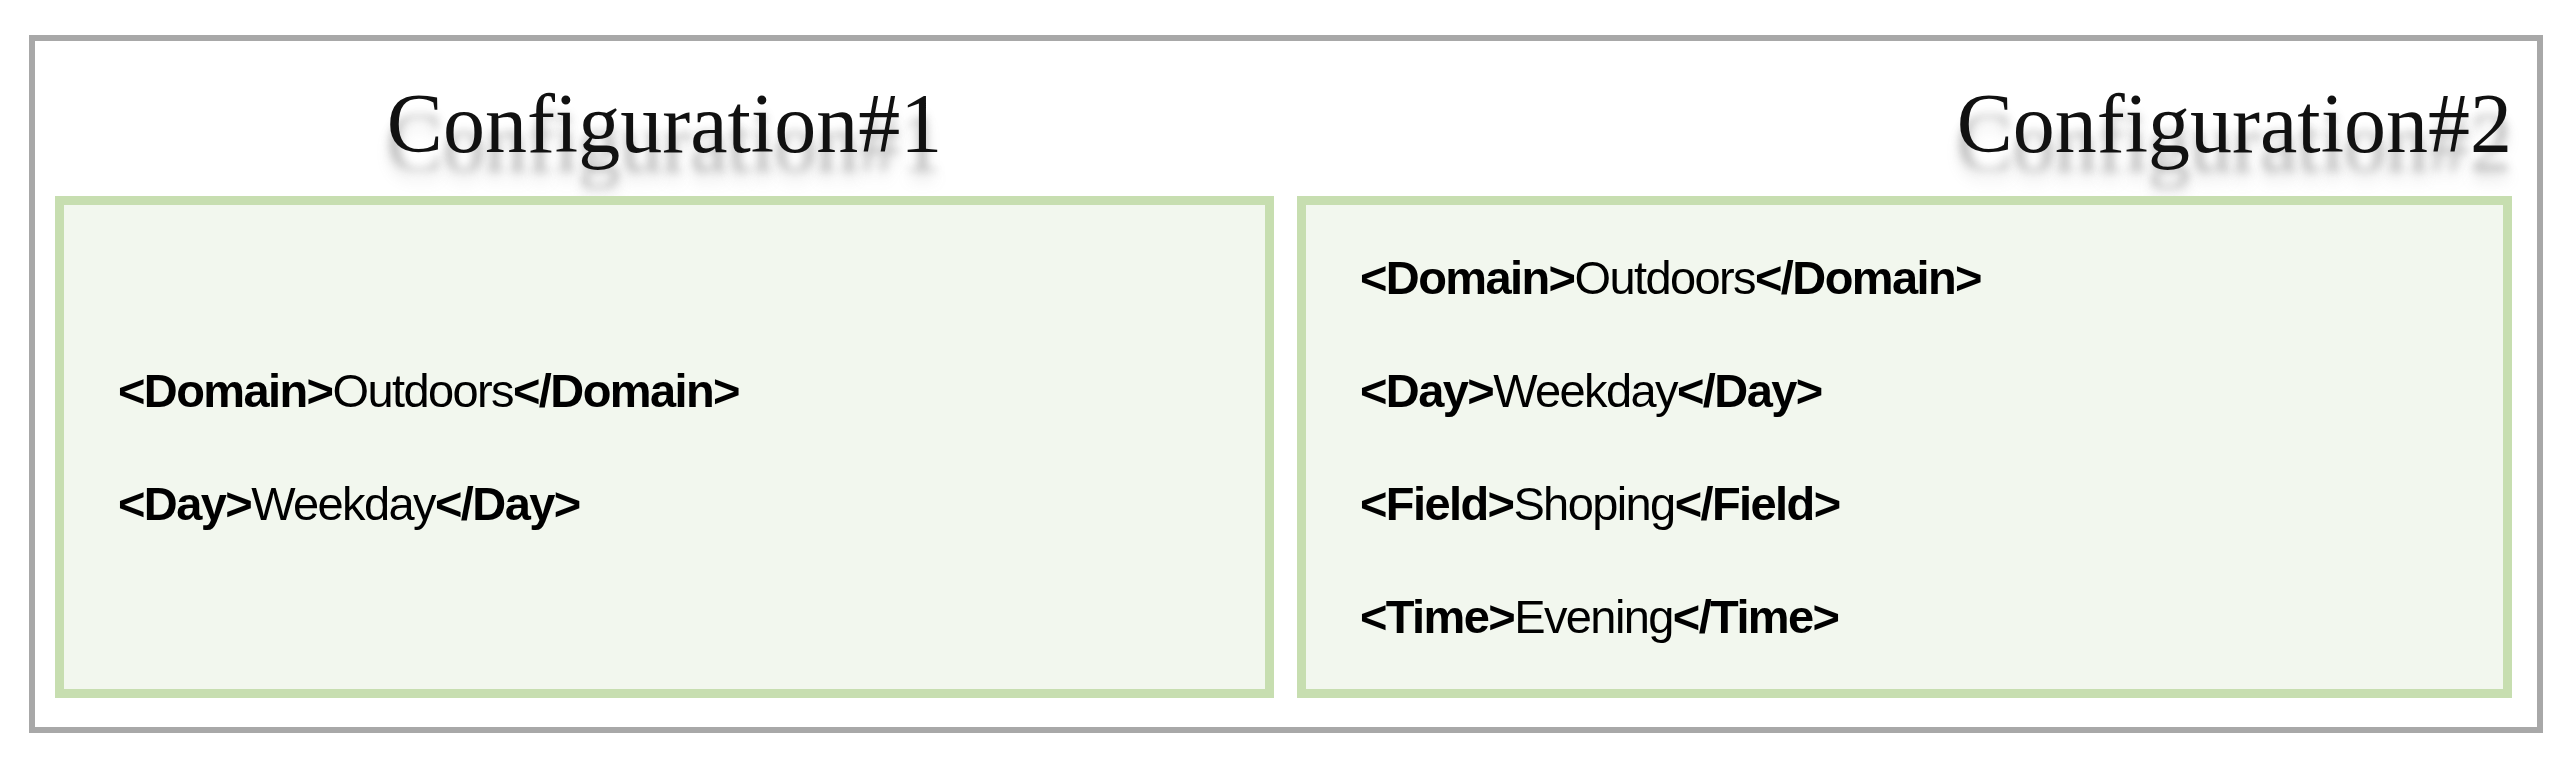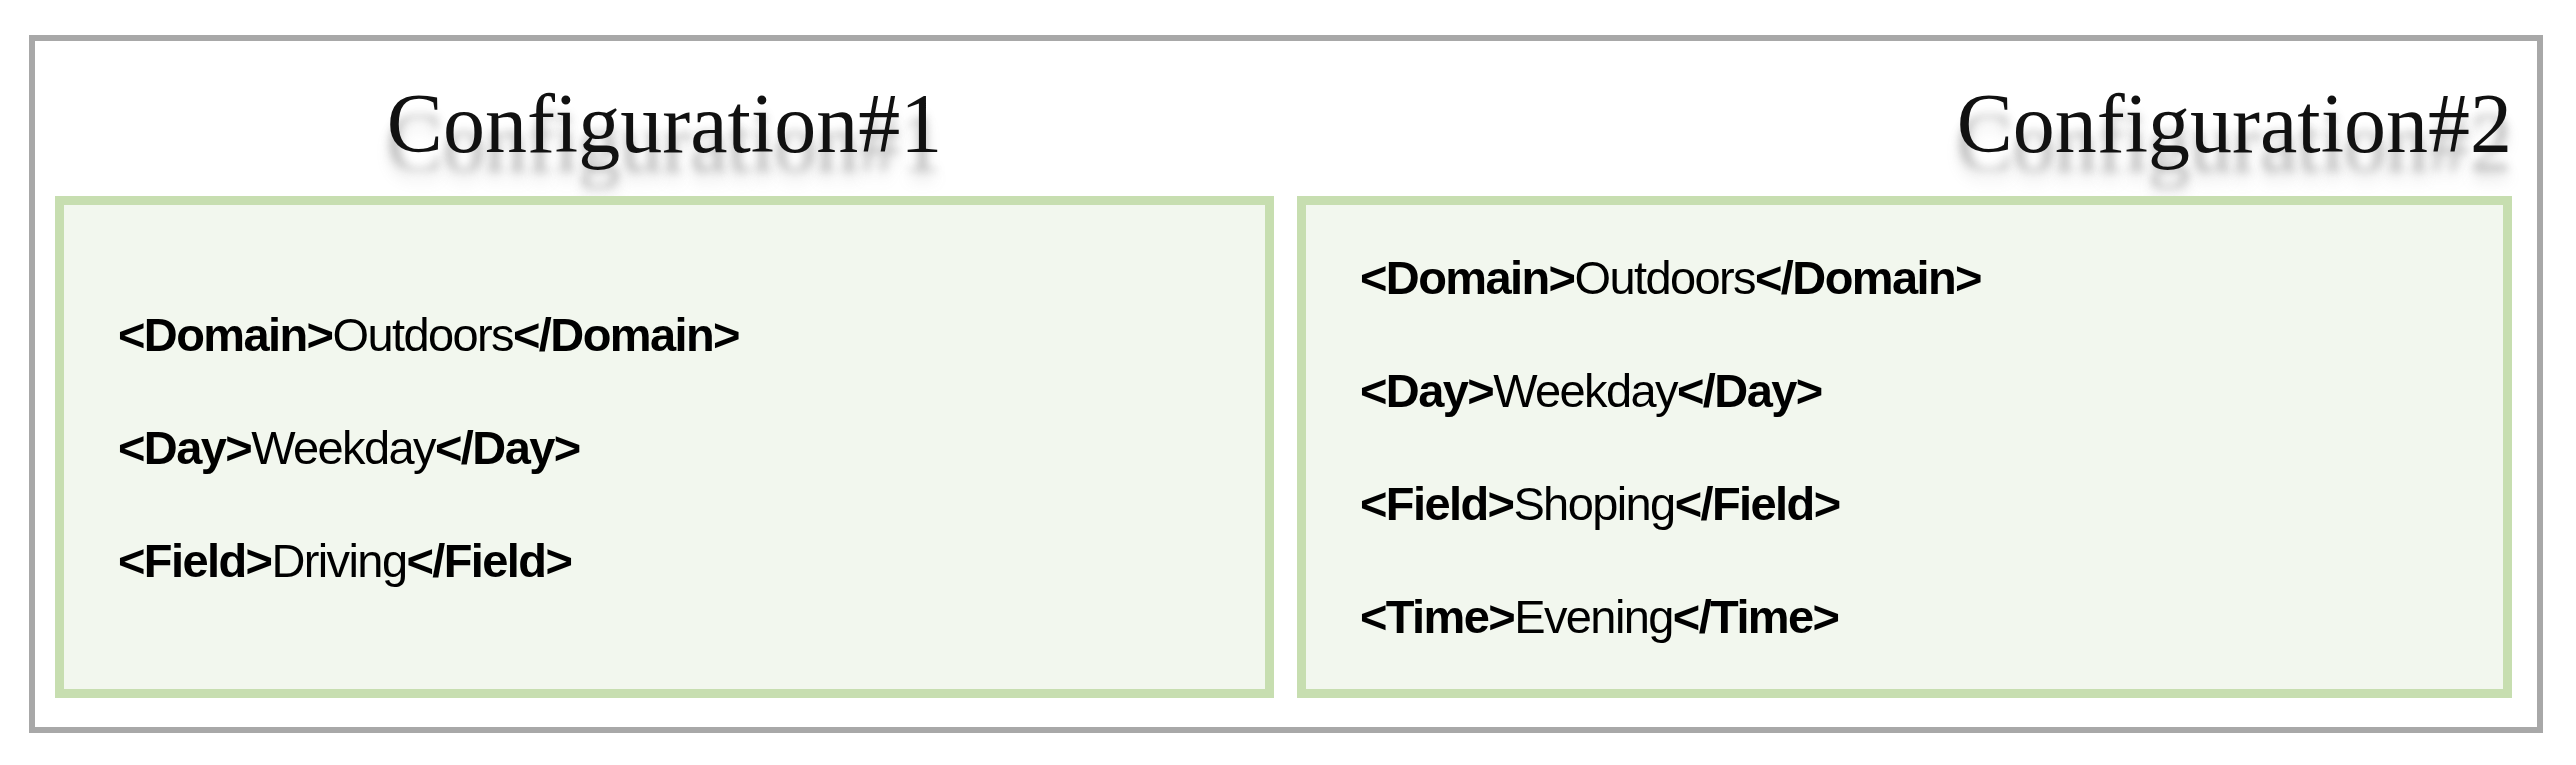--- a/index.html
+++ b/index.html
@@ -76,23 +76,20 @@
 
     <div class="panel-title title-2">Configuration#2</div>
 
     <div class="code-box box-1">
       <div class="xml-line">
         <span class="xml-tag">&lt;Domain&gt;</span><span class="xml-value">Outdoors</span><span class="xml-tag">&lt;/Domain&gt;</span>
       </div>
       <div class="xml-line">
         <span class="xml-tag">&lt;Day&gt;</span><span class="xml-value">Weekday</span><span class="xml-tag">&lt;/Day&gt;</span>
       </div>
-      <div class="xml-line">
-        <span class="xml-tag">&lt;Field&gt;</span><span class="xml-value">Driving</span><span class="xml-tag">&lt;/Field&gt;</span>
-      </div>
     </div>
 
     <div class="code-box box-2">
       <div class="xml-line">
         <span class="xml-tag">&lt;Domain&gt;</span><span class="xml-value">Outdoors</span><span class="xml-tag">&lt;/Domain&gt;</span>
       </div>
       <div class="xml-line">
         <span class="xml-tag">&lt;Day&gt;</span><span class="xml-value">Weekday</span><span class="xml-tag">&lt;/Day&gt;</span>
       </div>
       <div class="xml-line">

